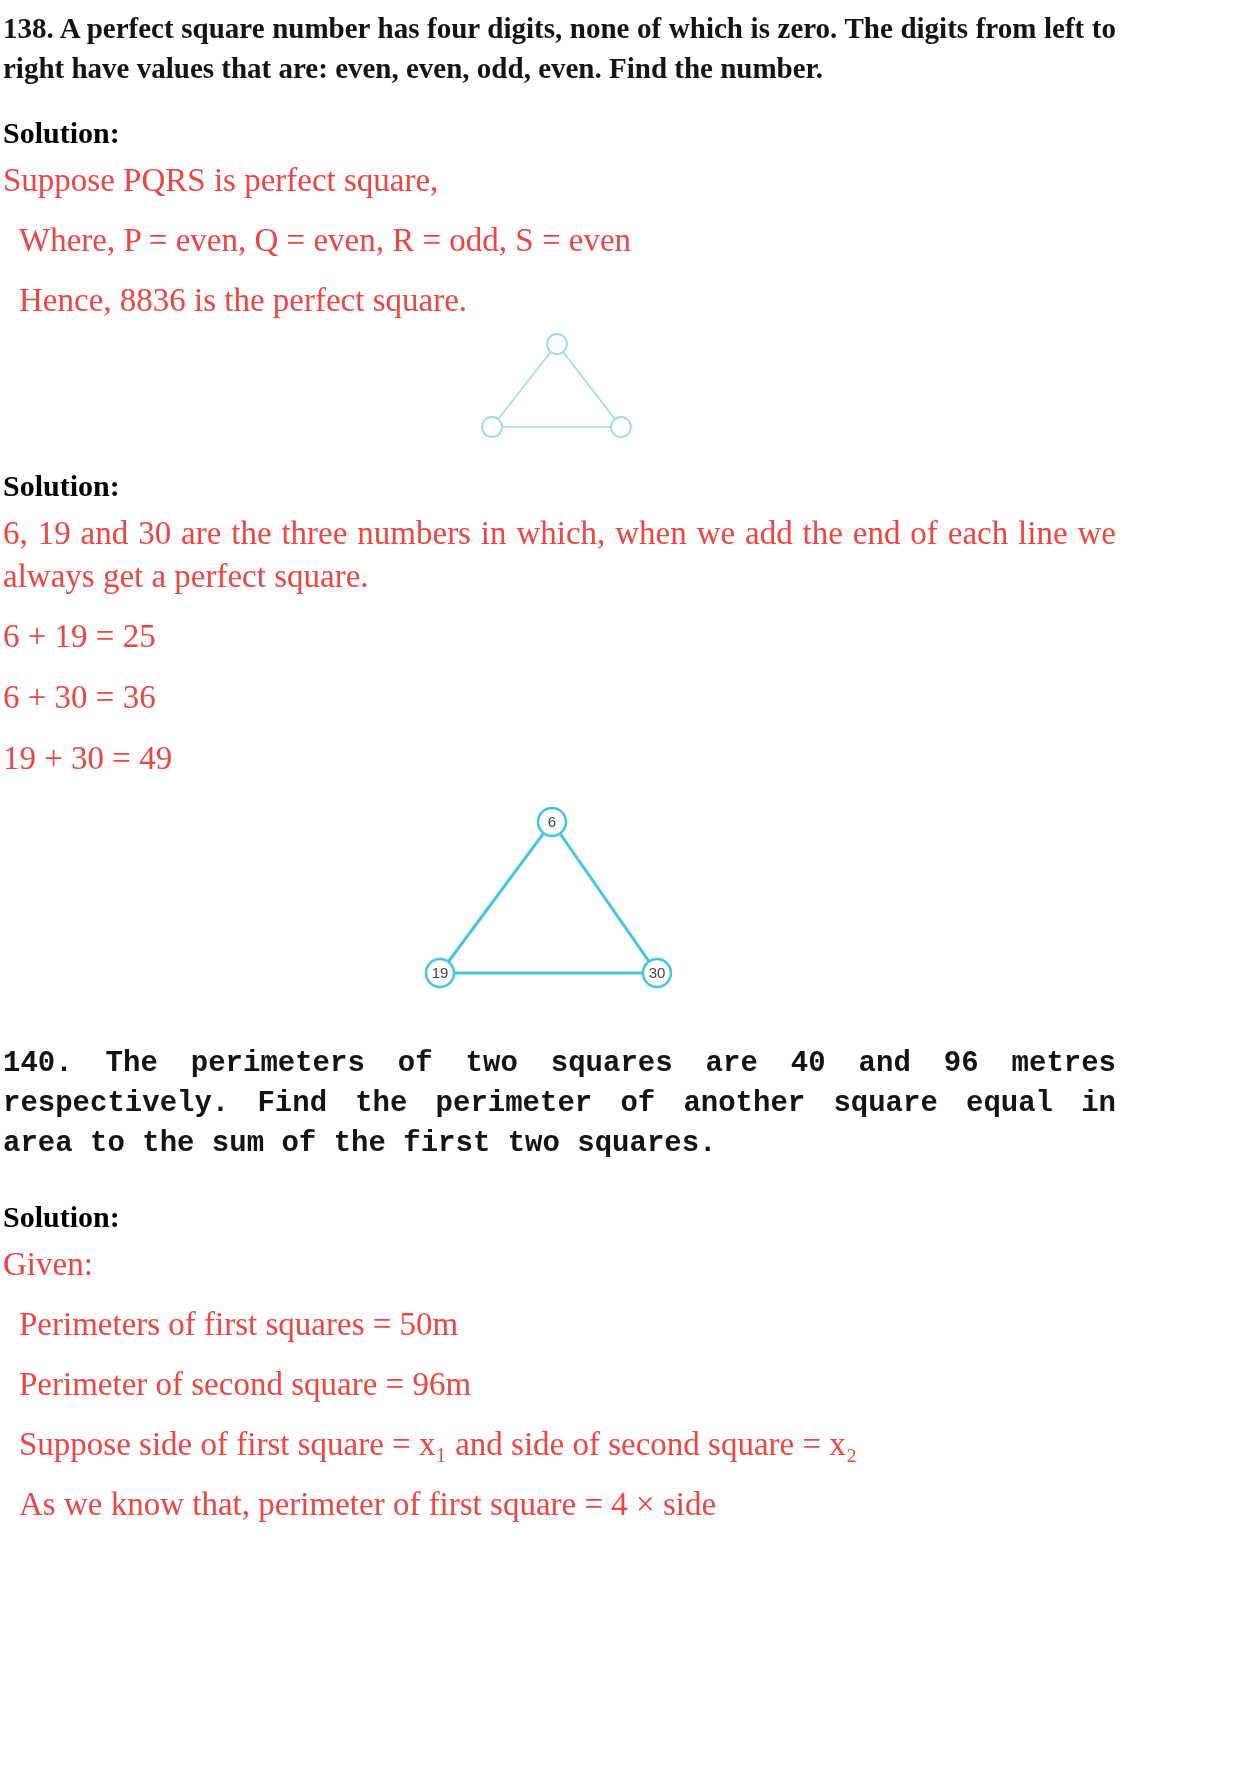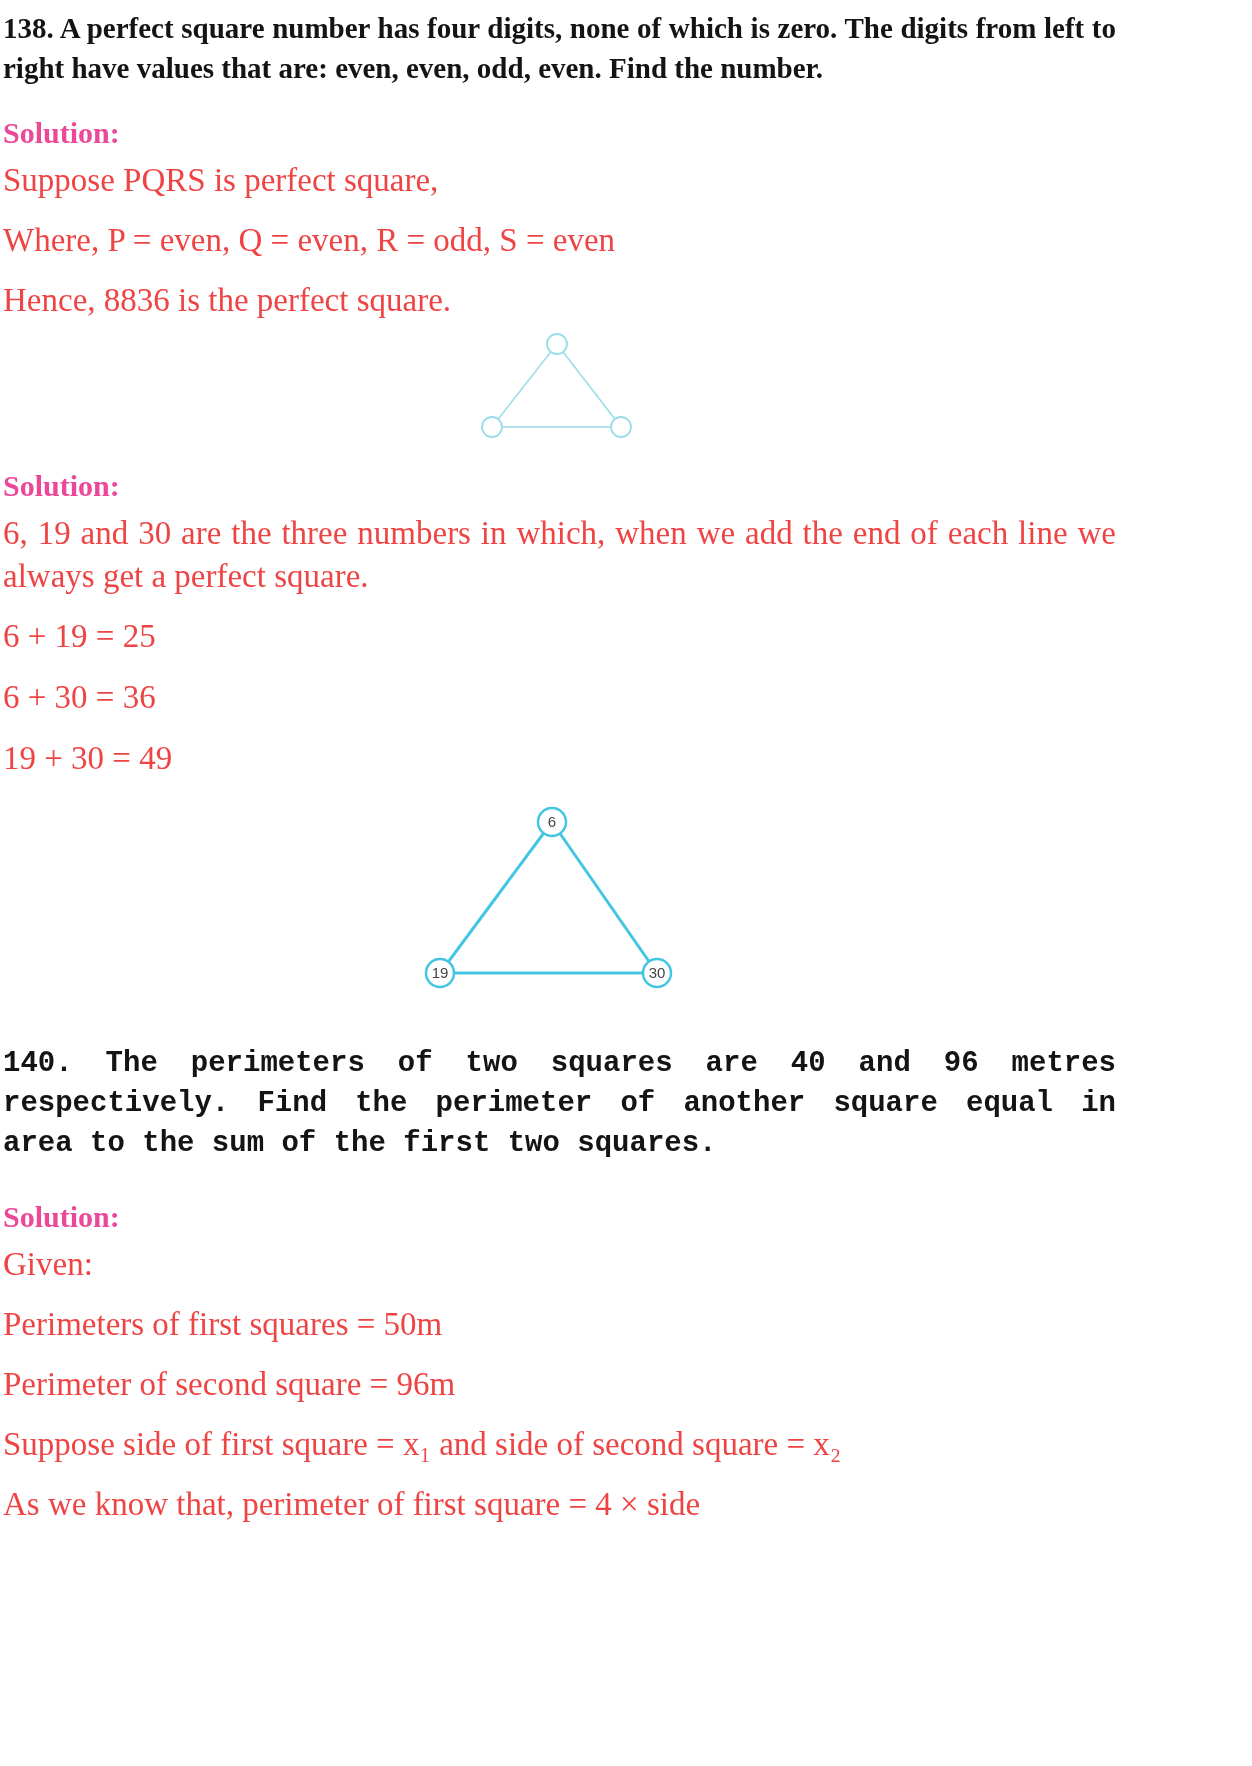--- a/index.html
+++ b/index.html
@@ -16,39 +16,39 @@
   }
   .question {
     font-weight: bold;
     color: #141414;
     font-size: 29px;
     line-height: 1.38;
     text-align: justify;
   }
   .sol-head {
     font-weight: bold;
-    color: #ec4899;
+    color: #000000;
     font-size: 30px;
     line-height: 1.2;
   }
   .body-line {
     color: #ef4444;
     font-size: 33px;
     line-height: 1.3;
     text-align: justify;
   }
   .diagram { display: block; margin-left: auto; margin-right: auto; }
   .vertex-label {
     font-family: "Liberation Sans", "DejaVu Sans", sans-serif;
     font-size: 15px;
     fill: #444444;
   }
   .mt4  { margin-top: 4px; }
   .mt8  { margin-top: 8px; }
-  .mt17 { margin-top: 17px; }
+  .mt17 { margin-top: 17px; margin-left: 16px; }
   .mt18 { margin-top: 18px; }
   .mt20 { margin-top: 20px; }
   .mt27 { margin-top: 27px; }
   .mt35 { margin-top: 35px; }
   .mt40 { margin-top: 40px; font-family: Liberation Mono, monospace; }
   .mt50 { margin-top: 50px; }
 </style>
 </head>
 <body>
 

